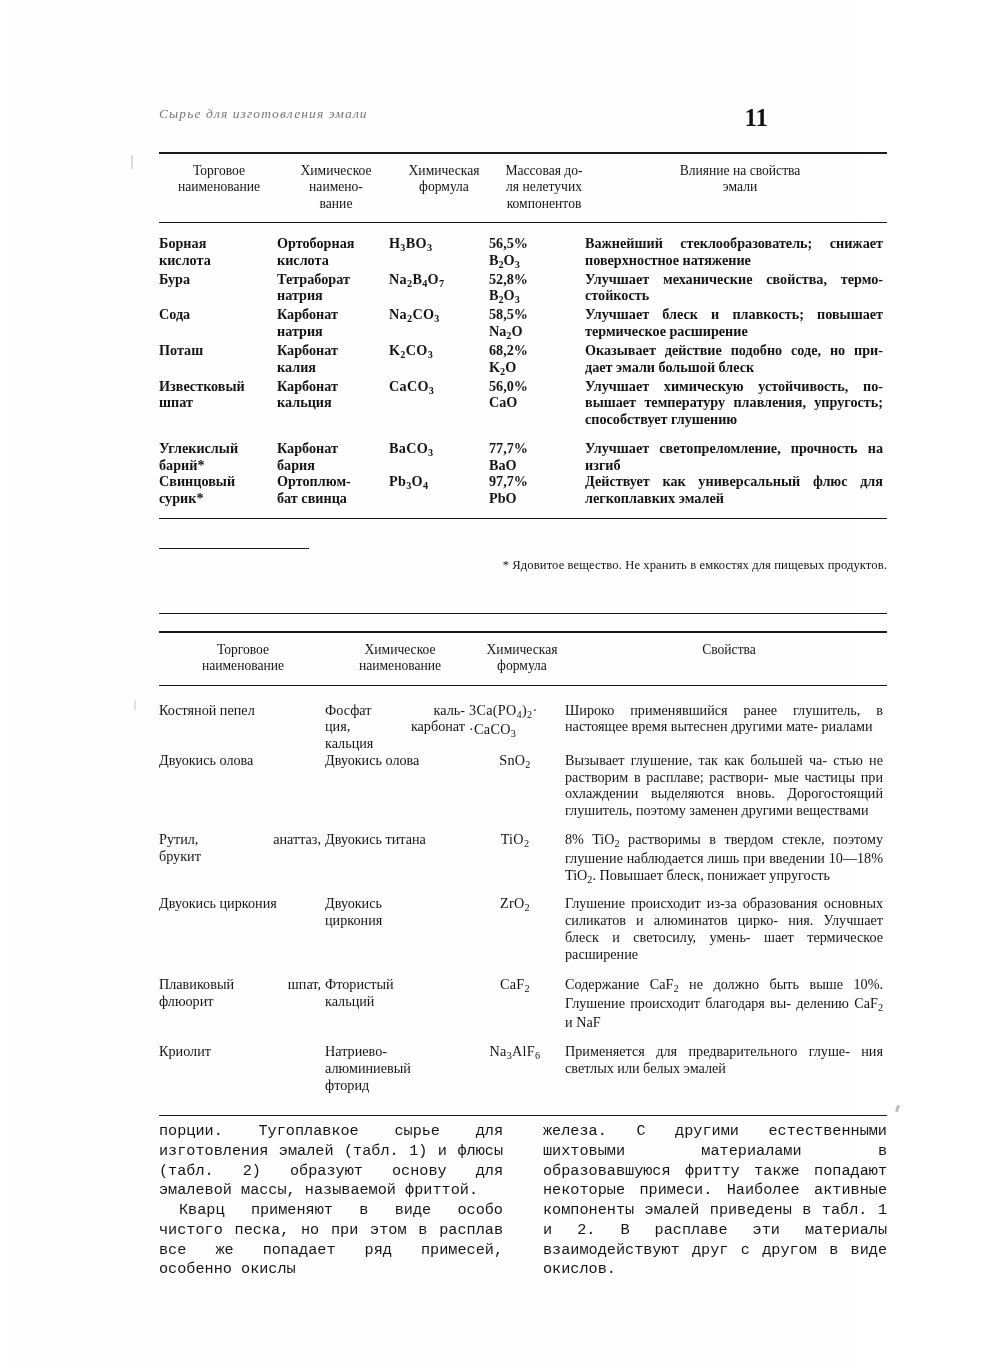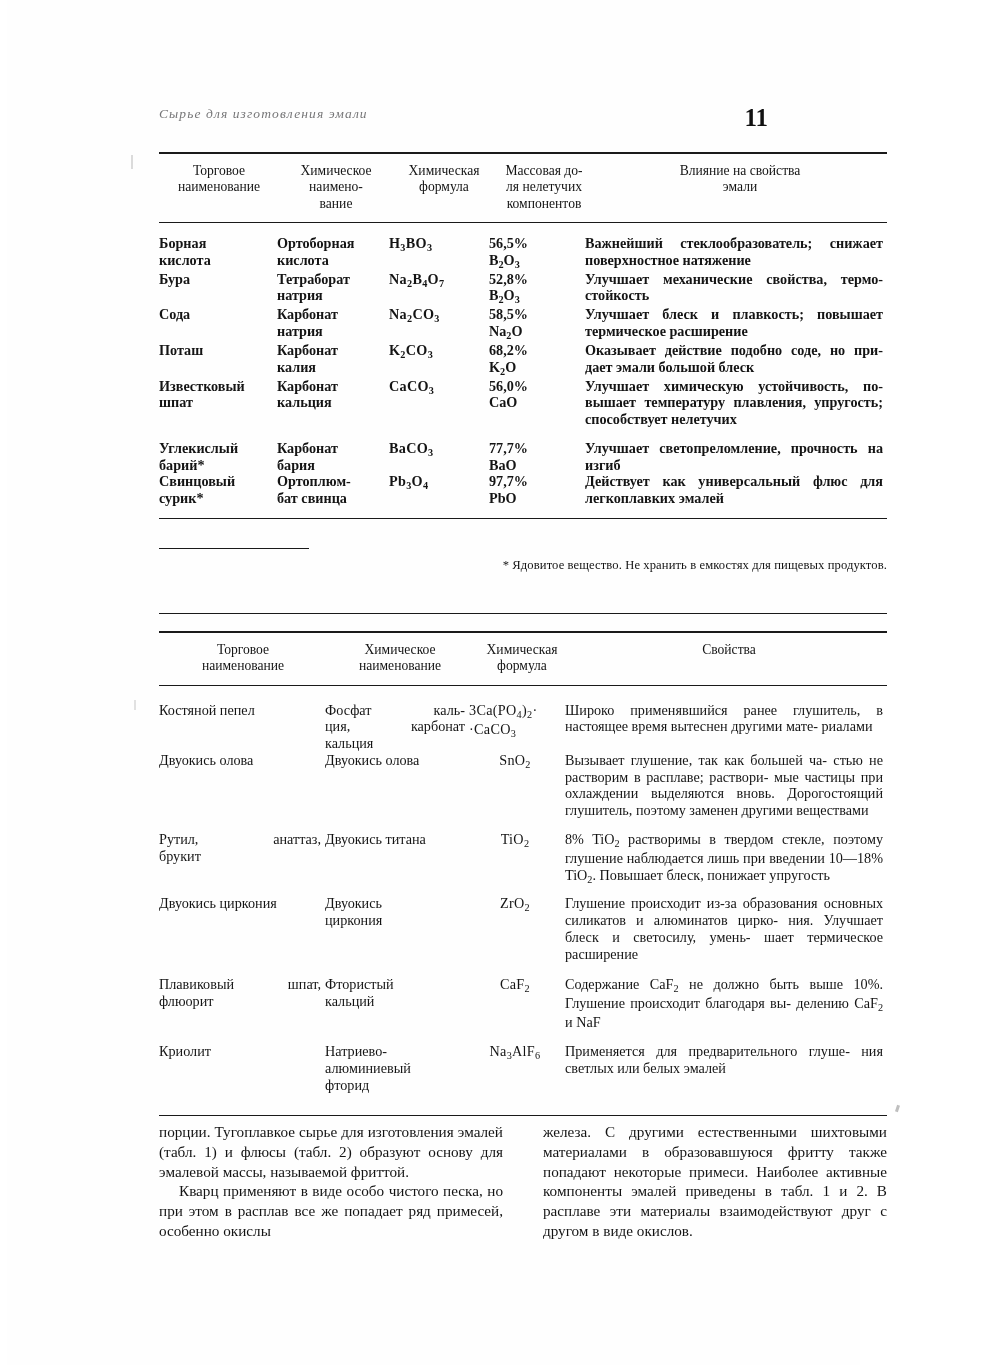--- a/index.html
+++ b/index.html
@@ -131,20 +131,21 @@
     top: 1122px;
     width: 728px;
     display: flex;
     gap: 40px;
   }
   .body-col {
     width: 344px;
     font-size: 15.2px;
     line-height: 1.30;
     text-align: justify;
+    font-family: Liberation Mono, monospace;
   }
   .body-col p { margin: 0; }
   .body-col p.indent { text-indent: 20px; }
   .speck {
     position: absolute;
     background: #8a8a8a;
     opacity: .55;
   }
 </style>
 </head>
@@ -300,21 +301,21 @@
           <td class="c-form frm">CaCO<sub>3</sub></td>
           <td class="c-mass">
             <span class="cell-lines">
                 <span>56,0%</span>
                 <span>CaO</span>
               </span>
           </td>
           <td class="c-eff just">
             <span class="spread">Улучшает химическую устойчивость, по-</span>
             <span class="spread">вышает температуру плавления, упругость;</span>
-            <span>способствует нелетучих</span>
+            <span>способствует глушению</span>
           </td>
         </tr>
         <tr class="row">
           <td class="c-trade" style="padding-top:12px;">
             <span class="cell-lines">
                 <span>Углекислый</span>
                 <span>барий*</span>
               </span>
           </td>
           <td class="c-chem" style="padding-top:12px;">

